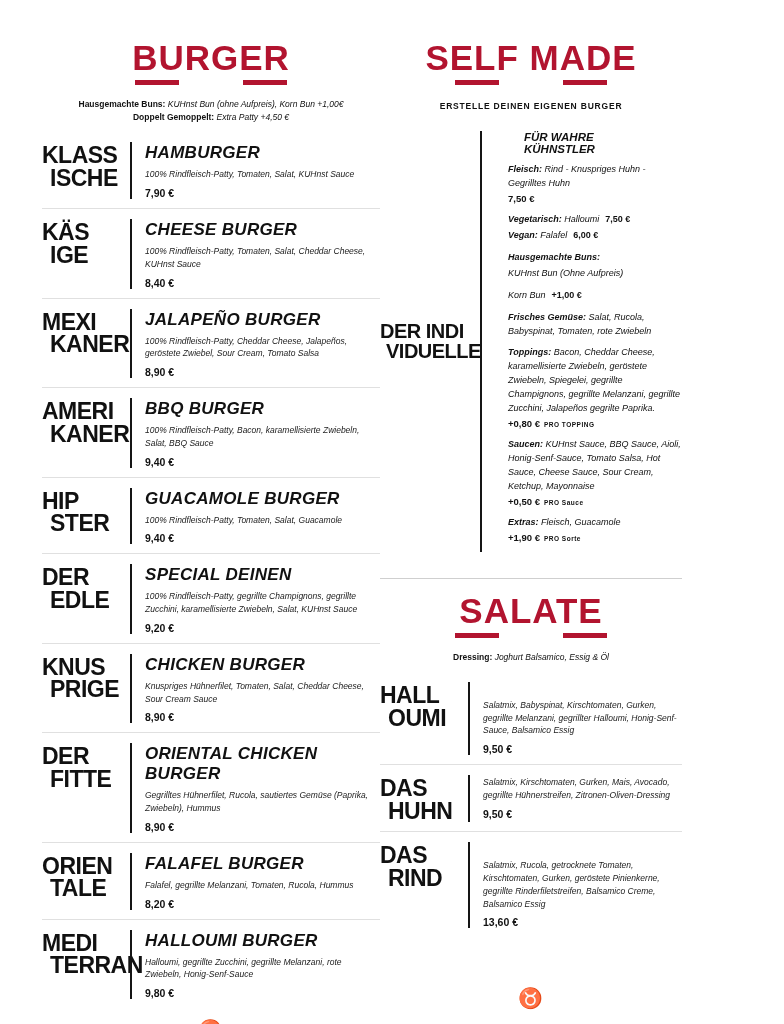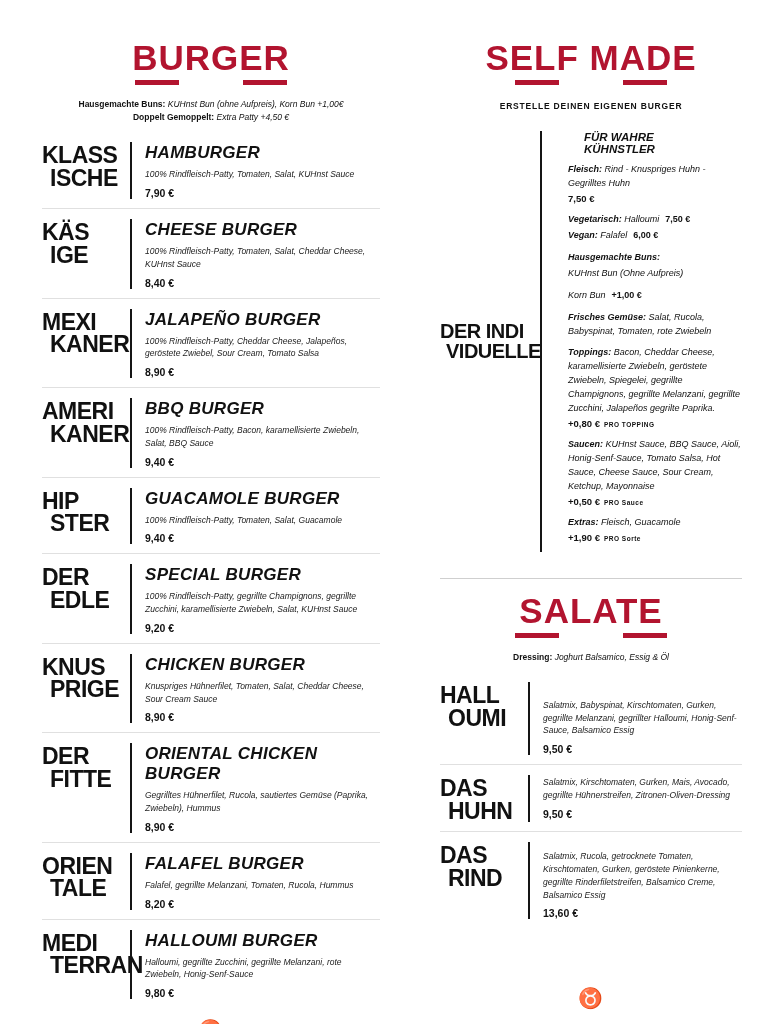--- a/index.html
+++ b/index.html
@@ -1,20 +1,20 @@
 <!DOCTYPE html>
 <html><head>
 <meta charset="utf-8">
 <style>
   :root{ --accent:#b2142f; --ink:#111; }
   *{ box-sizing:border-box; }
   body{ margin:0; background:#fff; color:var(--ink);
         font-family:"Liberation Sans", sans-serif; }
   .page{ width:784px; height:1024px; padding:26px 42px 12px;
-         display:flex; justify-content:space-between; overflow:hidden; background:#fff; }
+         display:flex; overflow:hidden; background:#fff; }
   .col{ display:flex; flex-direction:column; }
   .col-left{ width:338px; }
   .col-right{ width:302px; }
 
   .sec-title{ color:var(--accent); font-size:35px; font-weight:700;
               letter-spacing:1px; text-align:center; margin:12px 0 0; }
   .title-bars{ display:flex; justify-content:center; gap:64px; margin-top:2px; }
   .bar{ width:44px; height:5px; background:var(--accent); }
 
   .note{ text-align:center; font-size:8.5px; line-height:1.55; margin-top:13px; }
@@ -144,21 +144,21 @@
       </div>
       <div class="sep"></div>
 
       <div class="menu-item">
         <div class="tag">
           <div class="l1">DER</div>
           <div class="l2">EDLE</div>
         </div>
         <div class="vline"></div>
         <div class="content">
-          <div class="iname">SPECIAL BURGER</div>
+          <div class="iname">SPECIAL DEINEN</div>
           <div class="idesc">100% Rindfleisch-Patty, gegrillte Champignons, gegrillte Zucchini, karamellisierte Zwiebeln, Salat, KUHnst Sauce</div>
           <div class="iprice">9,20 €</div>
         </div>
       </div>
       <div class="sep"></div>
 
       <div class="menu-item">
         <div class="tag">
           <div class="l1">KNUS</div>
           <div class="l2">PRIGE</div>
@@ -301,21 +301,21 @@
       </div>
       <div class="sep"></div>
 
       <div class="menu-item">
         <div class="tag">
           <div class="l1">DAS</div>
           <div class="l2">RIND</div>
         </div>
         <div class="vline"></div>
         <div class="content">
-          <div class="idesc" style="margin-top:7px">Salatmix, Rucola, getrocknete Tomaten, Kirschtomaten, Gurken, geröstete Pinienkerne, gegrillte Rinderfiletstreifen, Balsamico Creme, Balsamico Essig</div>
+          <div class="idesc" style="margin-top:16px">Salatmix, Rucola, getrocknete Tomaten, Kirschtomaten, Gurken, geröstete Pinienkerne, gegrillte Rinderfiletstreifen, Balsamico Creme, Balsamico Essig</div>
           <div class="iprice">13,60 €</div>
         </div>
       </div>
 
     </div>
 
     <div class="logo">♉</div>
   </div>
 
 </div>

